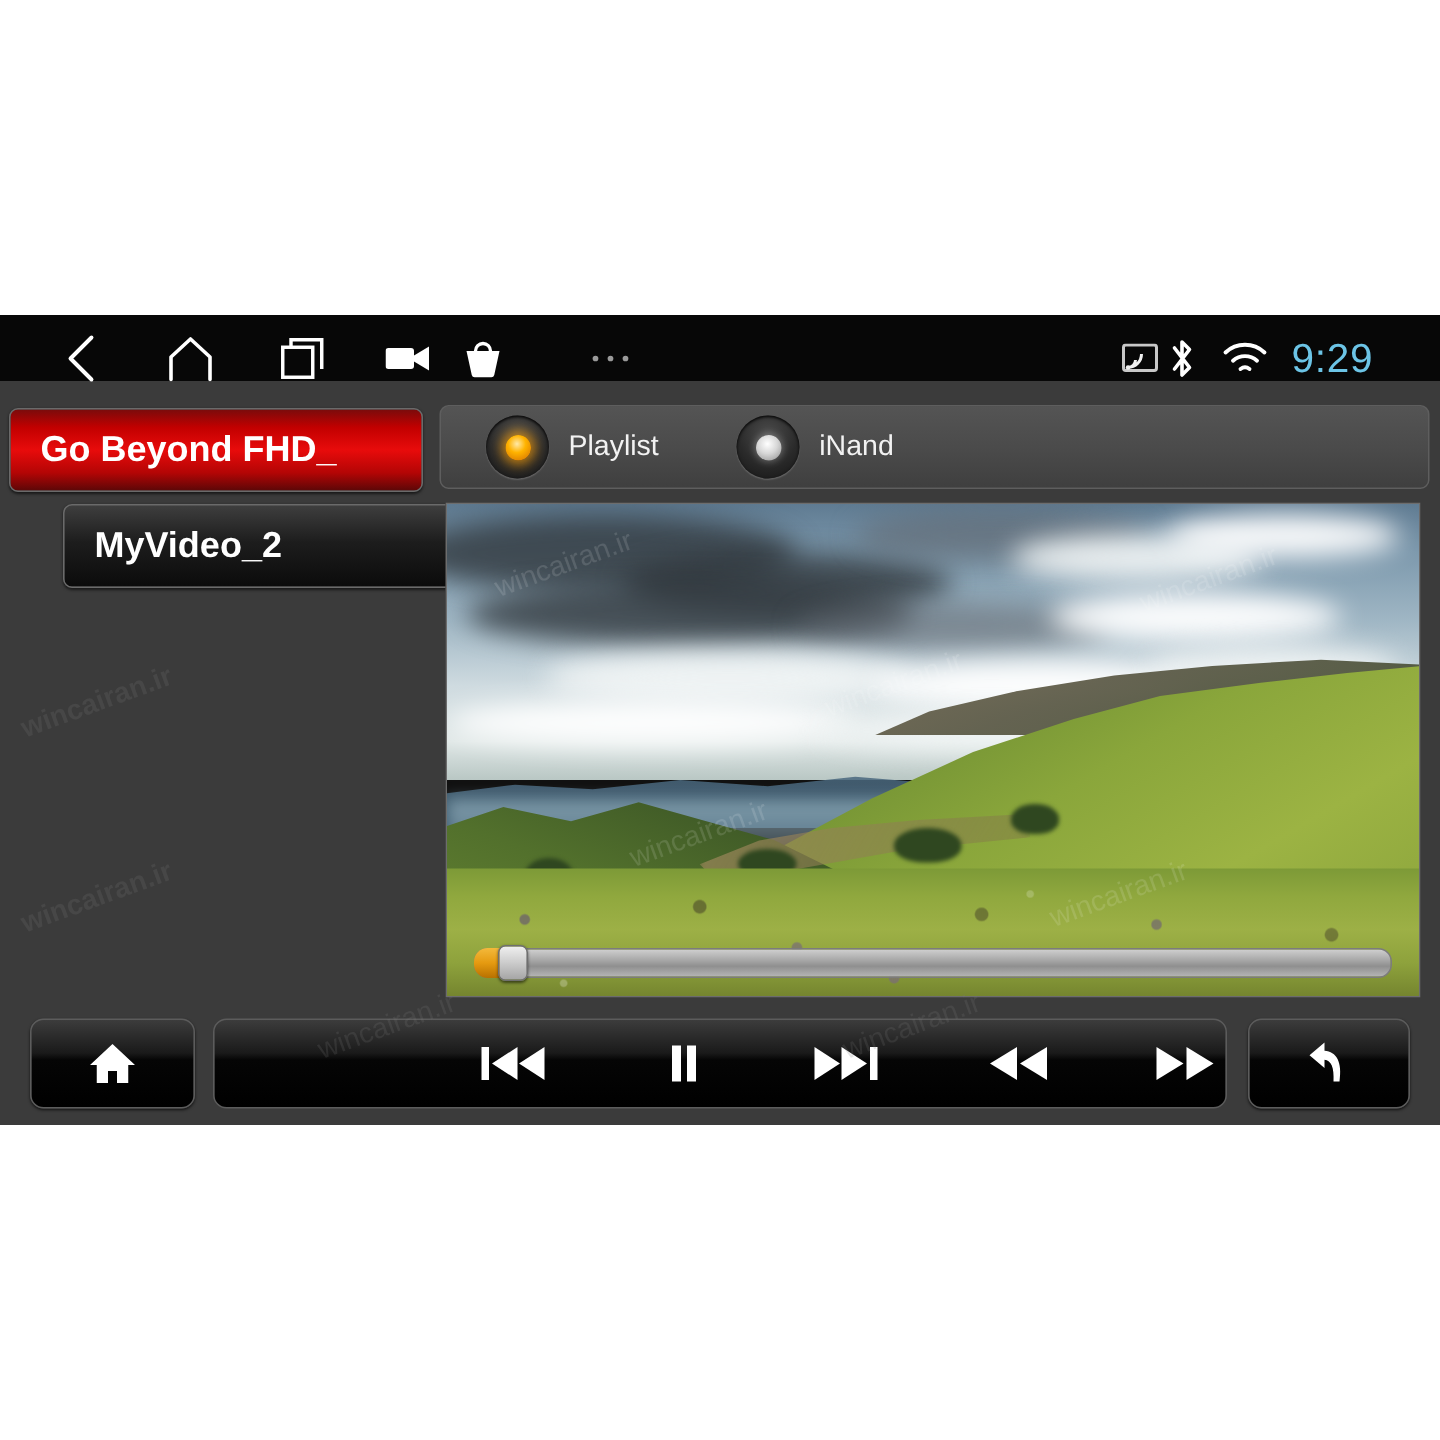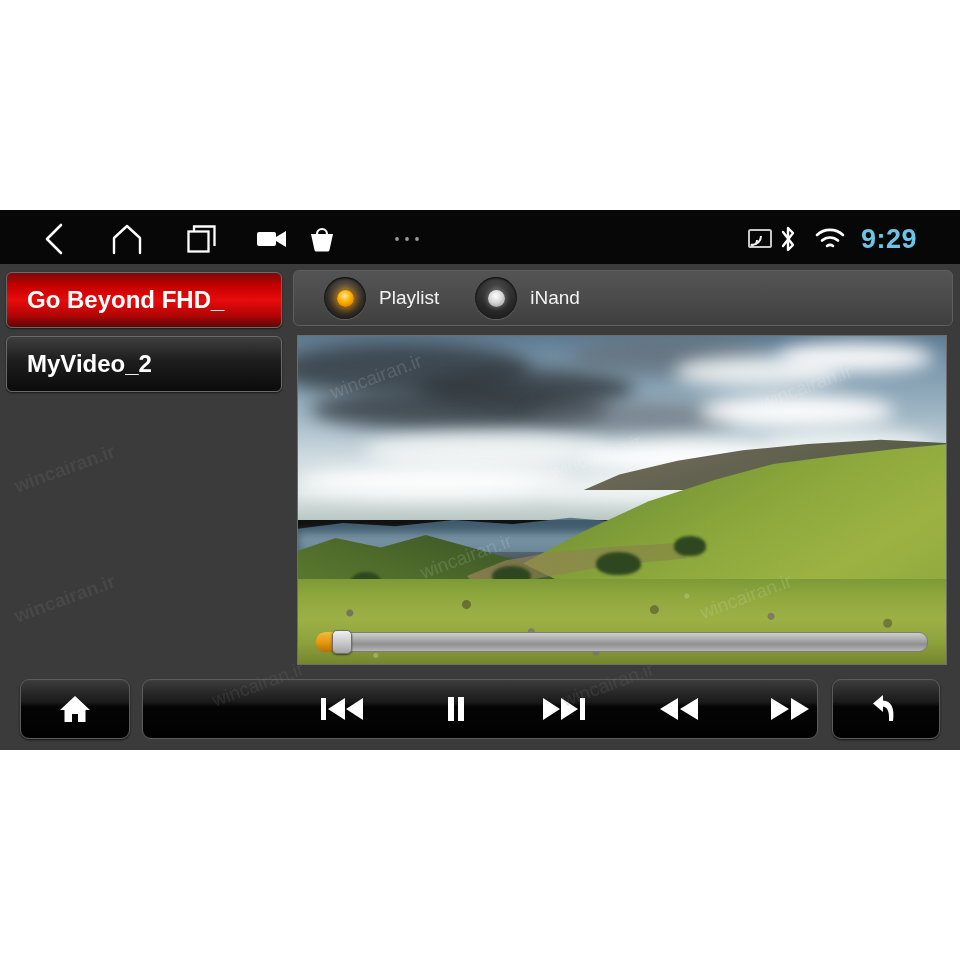--- a/index.html
+++ b/index.html
@@ -8,23 +8,22 @@
   #stage{position:relative;width:960px;height:960px;background:#fff;}
 
   
   #screen{
     position:absolute;left:0;top:210px;width:960px;height:540px;
     background:#3b3b3b;overflow:hidden;
   }
 
   
   #statusbar{
-    position:absolute;left:0;top:0;width:960px;height:54px;
+    position:absolute;left:0;top:0;width:960px;height:44px;
     background:#070707;
-    font-weight:bold;
   }
   .navicon{
     position:absolute;top:0;height:58px;display:flex;align-items:center;justify-content:center;
     width:58px;
   }
   .navicon svg{display:block;}
   #nav-back{left:25px;}
   #nav-home{left:98px;}
   #nav-recents{left:173px;}
   #nav-camera{left:243px;}
@@ -55,31 +54,32 @@
     box-shadow:0 1px 2px rgba(0,0,0,.6);
   }
   .track.selected{
     top:4px;
     background:
       linear-gradient(to bottom,#7a0b0b 0%,#c20000 22%,#e80b0b 50%,#b40505 78%,#5d0707 100%);
   }
   .track.normal{
     top:68px;
     background:linear-gradient(to bottom,#3e3e3e 0%,#1d1d1d 45%,#0b0b0b 100%);
+    margin-left:36px;
   }
 
   
   #media-panel{
     position:absolute;left:293px;top:58px;width:660px;height:400px;
   }
   #source-bar{
     position:absolute;left:0;top:2px;width:660px;height:56px;
     background:linear-gradient(to bottom,#545454 0%,#4a4a4a 55%,#3f3f3f 100%);
     border:1px solid #5e5e5e;border-radius:6px;box-sizing:border-box;
-    display:flex;align-items:center;
+    display:flex;align-items:center;gap:16px;
   }
   .source{
     display:flex;align-items:center;height:56px;
   }
   .led{
     width:42px;height:42px;border-radius:50%;
     background:radial-gradient(circle at 50% 30%,#4c4c4c 0%,#2a2a2a 55%,#151515 100%);
     box-shadow:0 1px 1px rgba(255,255,255,.18), inset 0 1px 2px rgba(0,0,0,.9);
     display:flex;align-items:center;justify-content:center;flex:0 0 auto;
   }

